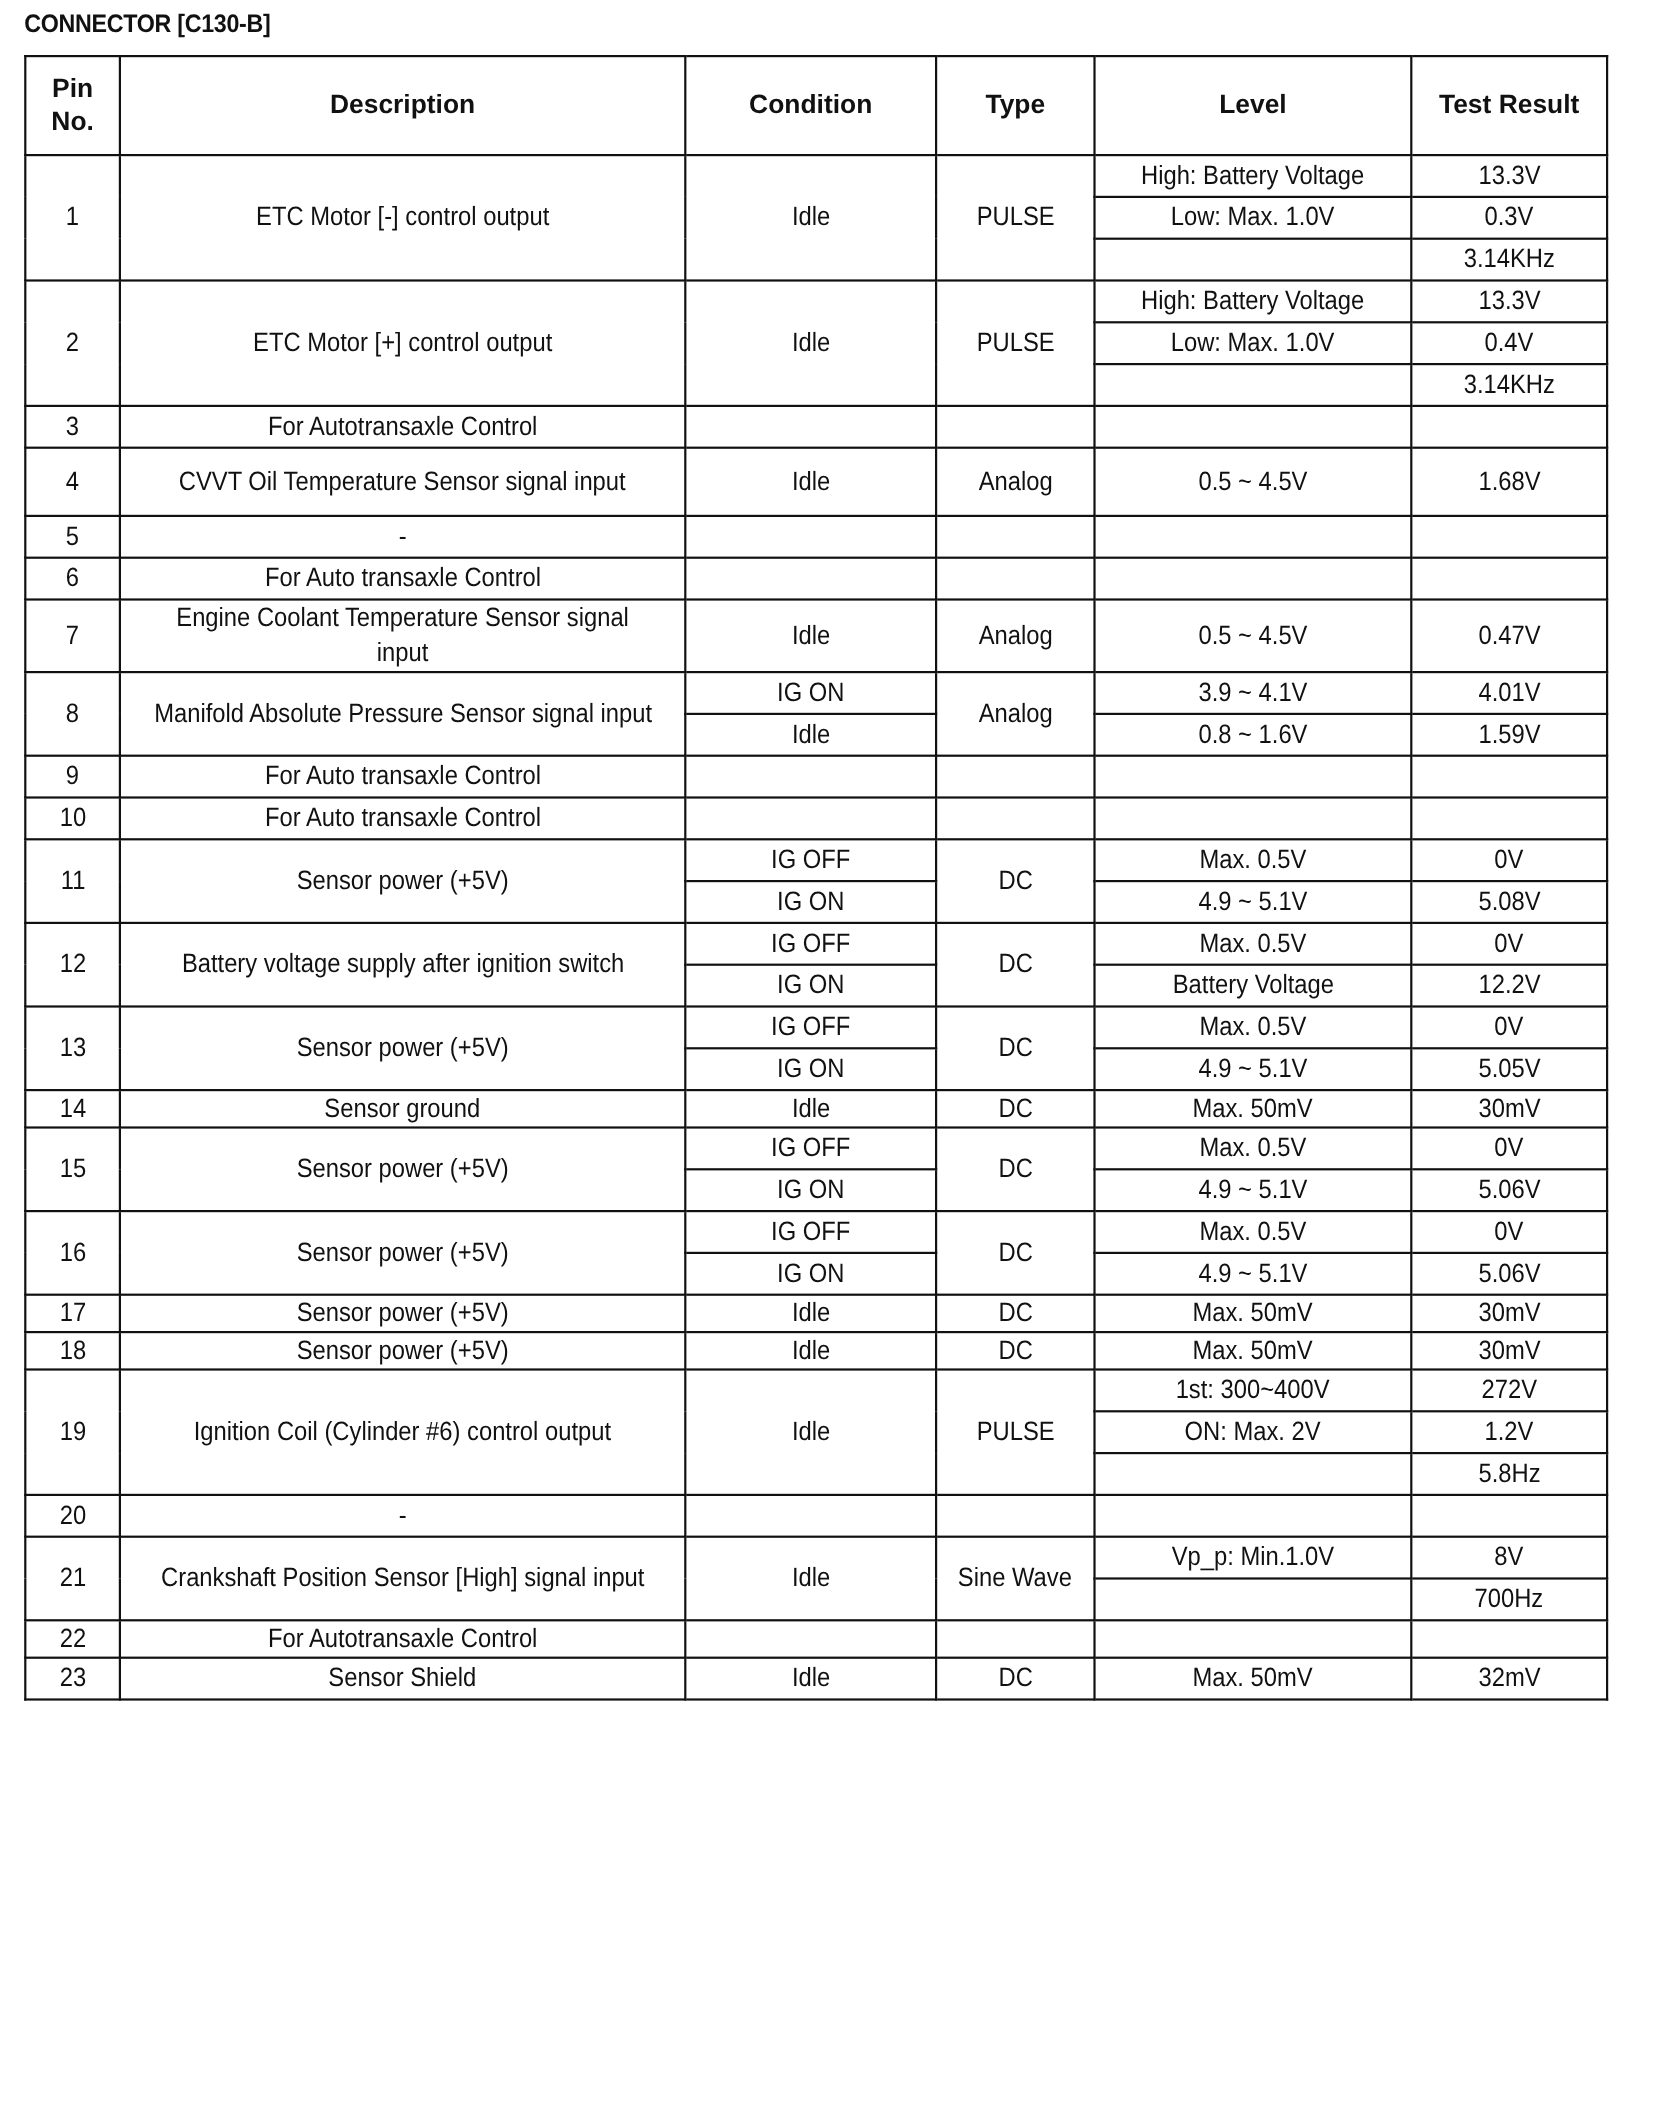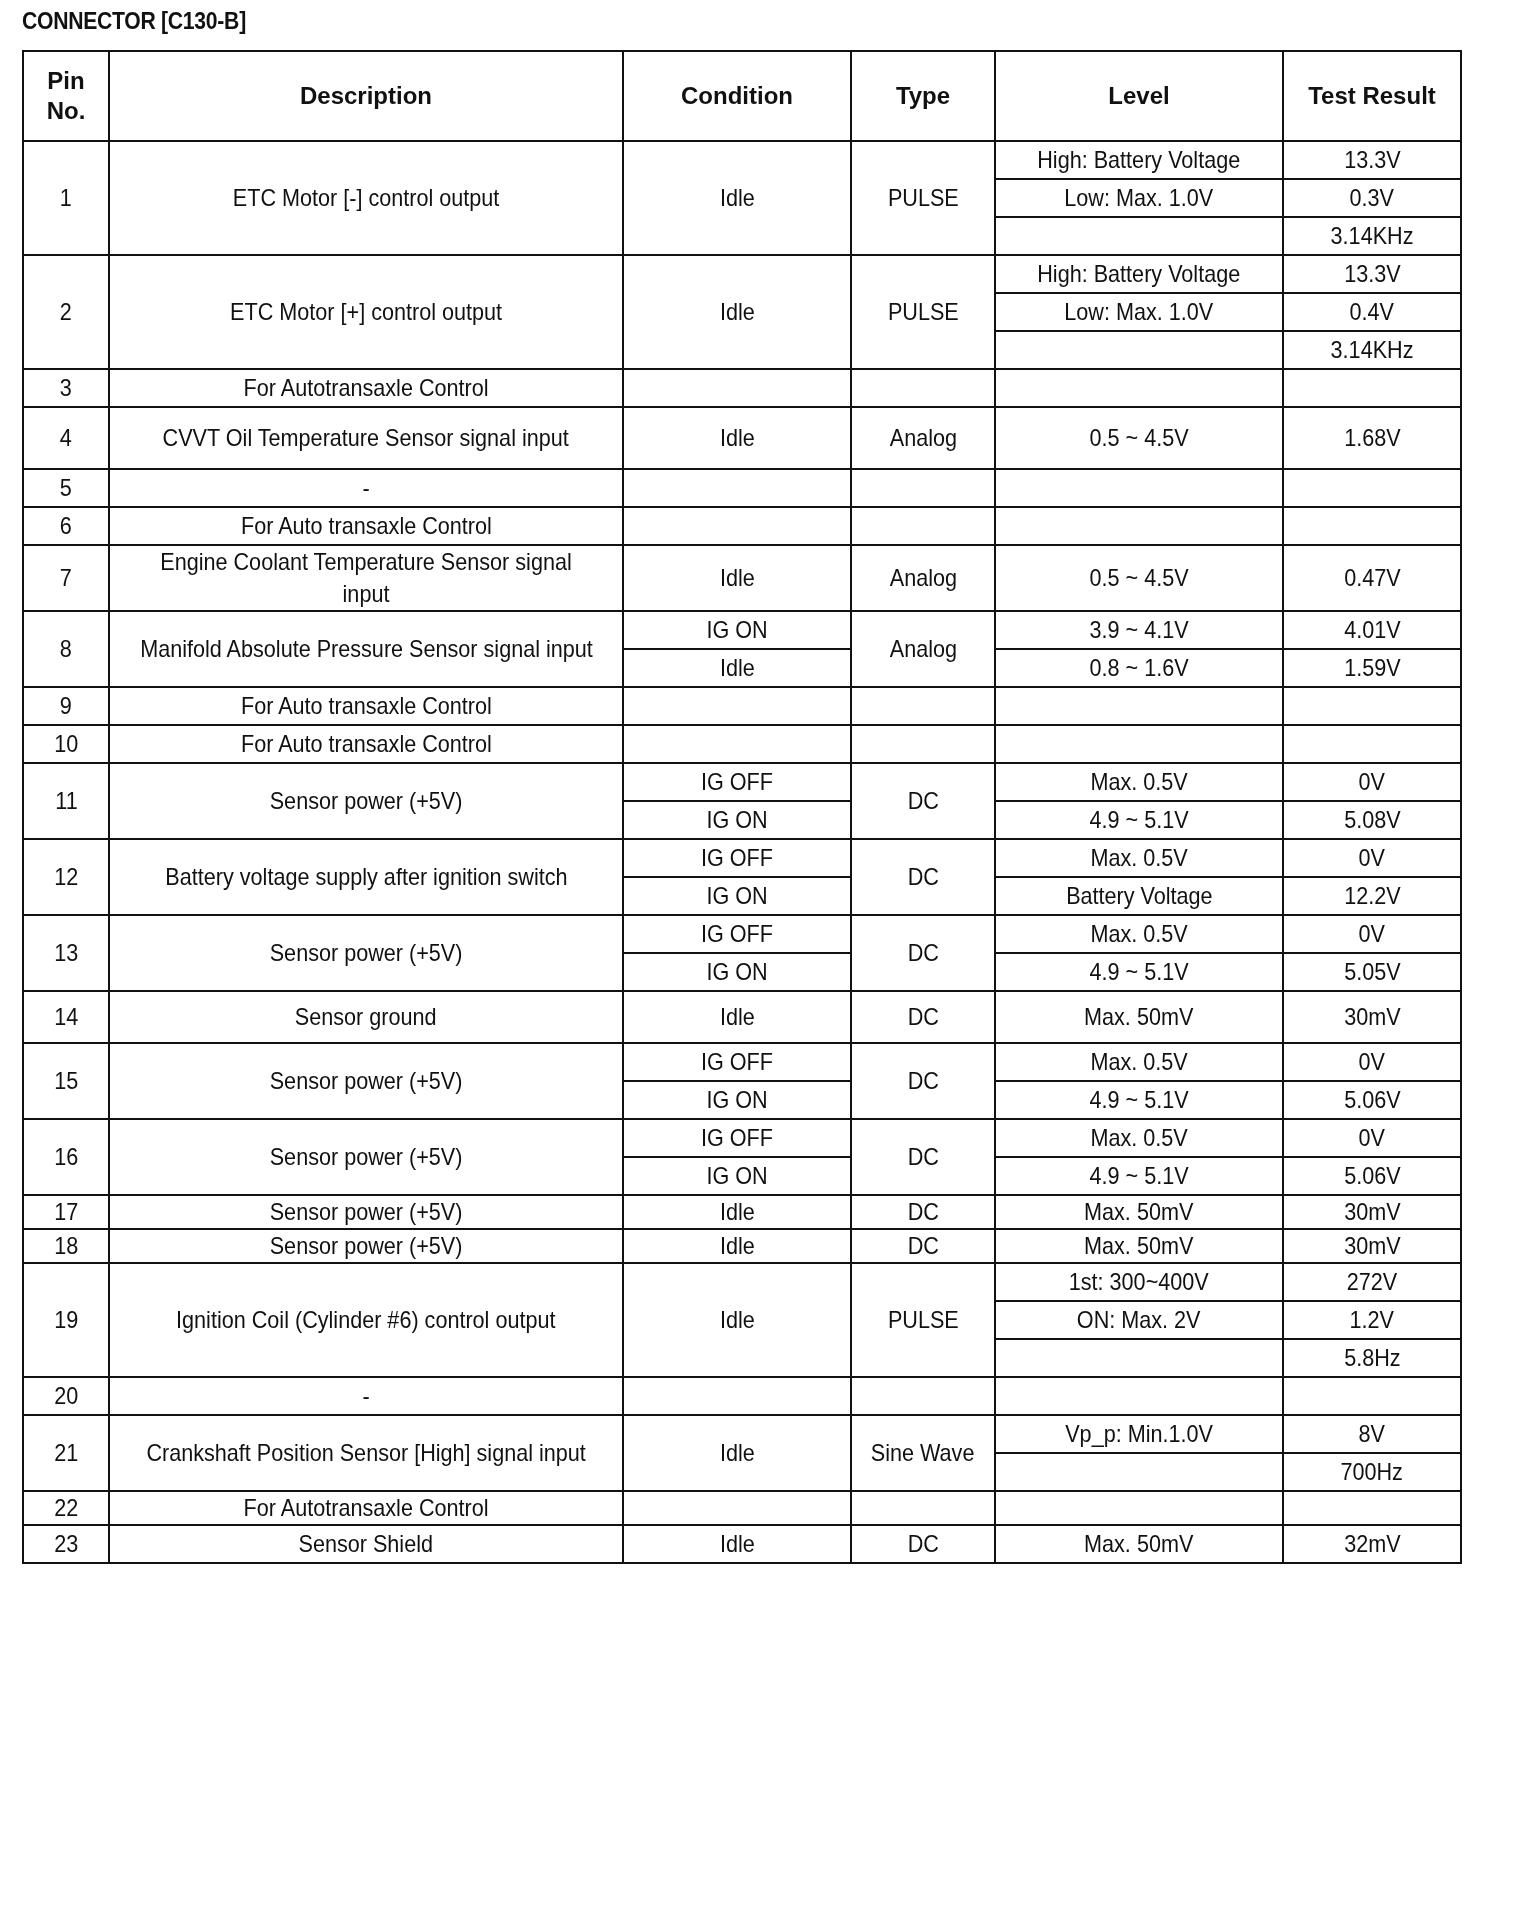--- a/index.html
+++ b/index.html
@@ -179,21 +179,21 @@
         <td><span class="t">IG OFF</span></td>
         <td rowspan="2"><span class="t">DC</span></td>
         <td><span class="t">Max. 0.5V</span></td>
         <td><span class="t">0V</span></td>
       </tr>
       <tr style="height: 38px;">
         <td><span class="t">IG ON</span></td>
         <td><span class="t">4.9 ~ 5.1V</span></td>
         <td><span class="t">5.05V</span></td>
       </tr>
-      <tr style="height: 52px; margin-left: 16px;">
+      <tr style="height: 34px; margin-left: 16px;">
         <td><span class="t">14</span></td>
         <td><span class="t">Sensor ground</span></td>
         <td><span class="t">Idle</span></td>
         <td><span class="t">DC</span></td>
         <td><span class="t">Max. 50mV</span></td>
         <td><span class="t">30mV</span></td>
       </tr>
       <tr style="height: 38px;">
         <td rowspan="2"><span class="t">15</span></td>
         <td rowspan="2"><span class="t">Sensor power (+5V)</span></td>

